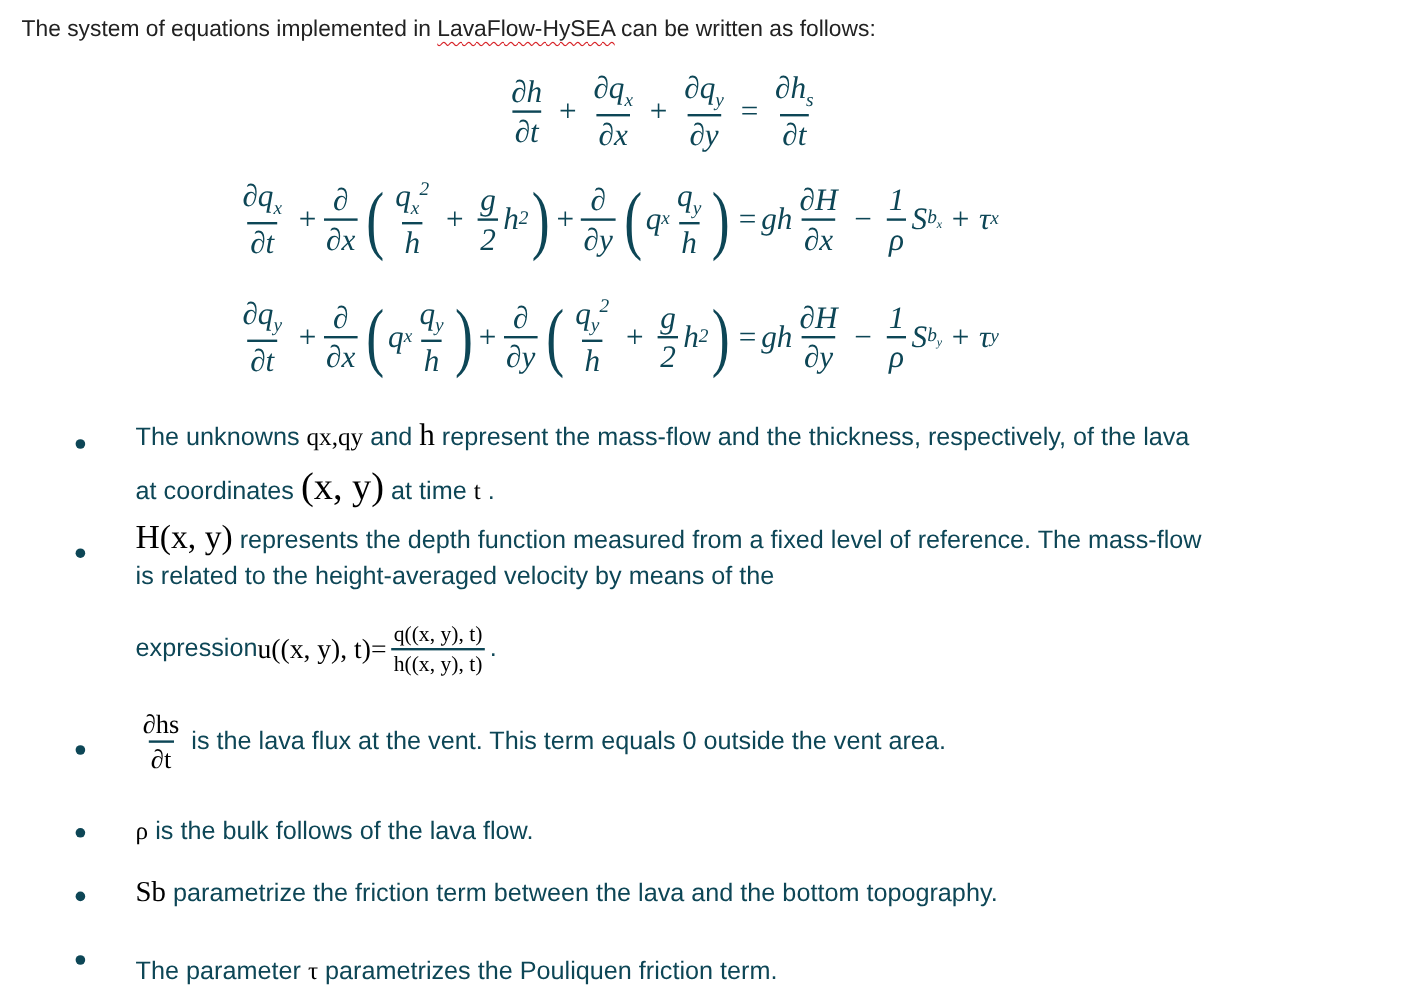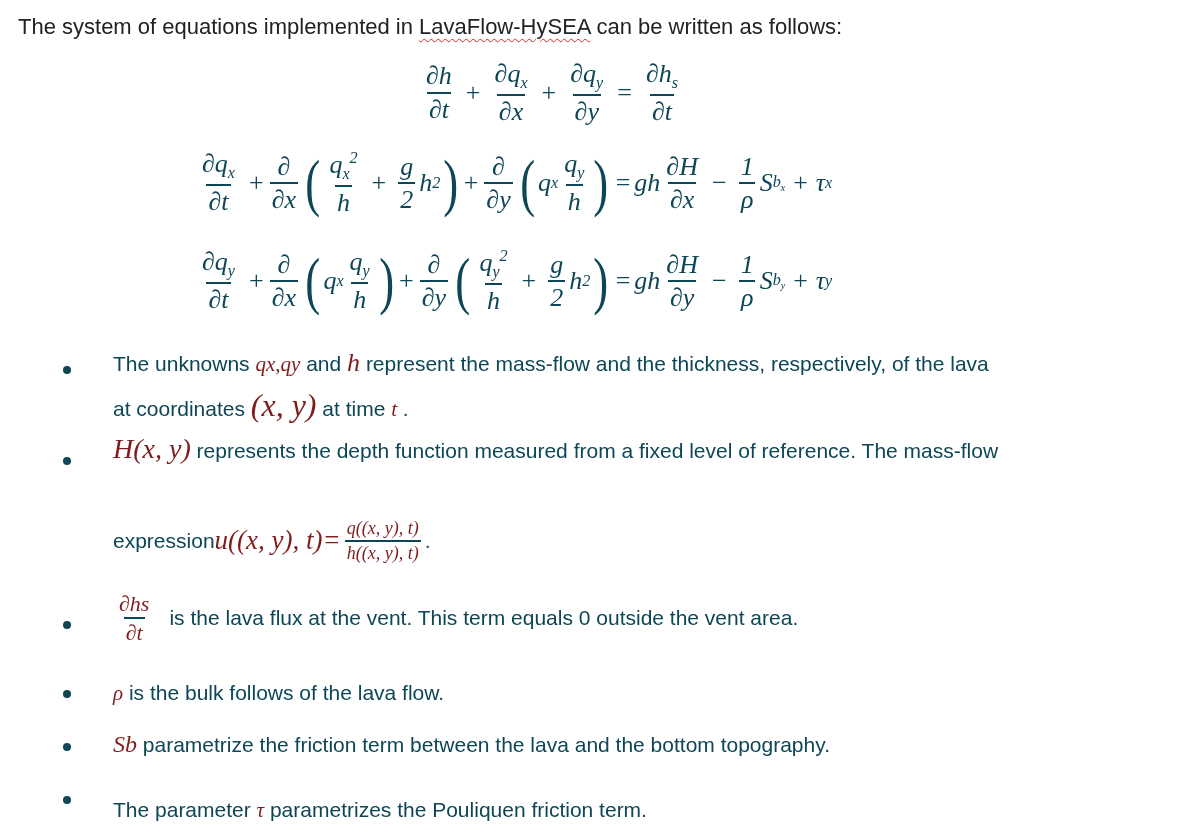--- a/index.html
+++ b/index.html
@@ -1,20 +1,20 @@
 <!DOCTYPE html>
 <html><head>
 <meta charset="utf-8">
 <style>
   html, body { margin:0; padding:0; background:#ffffff; }
   body { width:1184px; height:832px; position:relative; overflow:hidden;
          font-family:"Liberation Sans", sans-serif; color:#0d4656; }
-  .intro { position:absolute; left:18px; top:14px; font-size:22px; color:#222; }
+  .intro { position:absolute; left:18px; top:14px; font-size:19px; color:#222; }
   .sq { text-decoration: underline wavy #d8262b; text-underline-offset:4px; text-decoration-thickness:1px; }
-  .m { font-family:"Liberation Serif", serif; font-style:italic; color:#7f1d1d; }
+  .m { font-family:"Liberation Serif", serif; color:#000000; }
   .eq { position:absolute; font-family:"Liberation Serif", serif; font-style:italic;
         color:#0d4656; font-size:26px; display:flex; align-items:center; white-space:nowrap; }
   .frac { display:inline-flex; flex-direction:column; align-items:center; margin:0 4px; vertical-align:middle; }
   .frac .n { padding:0 2px 2px; line-height:1.05; }
   .frac .d { padding:2px 2px 0; line-height:1.05; border-top:2px solid #0d4656; }
   .op { font-style:normal; margin:0 8px; }
   .paren { font-style:normal; font-size:64px; font-weight:200; line-height:1; transform:scaleX(0.7); display:inline-block; }
   sub { font-size:0.62em; }
   sup { font-size:0.62em; }
   .bullet-list { position:absolute; left:0; top:0; width:1184px; }
@@ -140,38 +140,39 @@
 <div class="bullet-list">
   <div class="dot" style="top:366px;"></div>
   <div class="item" style="top:342px;">
     <span>The unknowns </span><span class="m">qx,qy</span><span> and </span><span class="m" style="font-size:26px">h</span><span> represent the mass-flow and the thickness, respectively, of the lava</span><br>
     <span>at coordinates </span><span class="m" style="font-size:32px">(x, y)</span><span> at time </span><span class="m">t</span><span> .</span>
   </div>
 
   <div class="dot" style="top:457px;"></div>
   <div class="item" style="top:434px; line-height:30px;">
     <span class="m" style="font-size:28px">H(x, y)</span><span> represents the depth function measured from a fixed level of reference. The mass-flow</span><br>
+    <span>is related to the height-averaged velocity by means of the</span>
   </div>
   <div class="item" style="top:519px; display:flex; align-items:center; line-height:normal;">
     <span>expression </span>
-      <span class="m" style="font-size:27px">u((x, y), t)=</span>
+      <span class="m" style="font-size:23px">u((x, y), t)=</span>
     <span class="frac m" style="font-size:18px">
         <span class="n">q((x, y), t)</span>
         <span class="d">h((x, y), t)</span>
       </span>
       <span>.</span>
   </div>
 
   <div class="dot" style="top:621px;"></div>
   <div class="item" style="top:592px; display:flex; align-items:center; line-height:normal;">
     <span class="frac m small-frac">
         <span class="n">∂hs</span>
         <span class="d">∂t</span>
       </span>
-    <span style="margin-left:14px">is the lava flux at the vent. This term equals 0 outside the vent area.</span>
+    <span style="margin-left:4px">is the lava flux at the vent. This term equals 0 outside the vent area.</span>
   </div>
 
   <div class="dot" style="top:690px;"></div>
   <div class="item" style="top:672px;">
     <span class="m">ρ</span><span> is the bulk follows of the lava flow.</span>
   </div>
 
   <div class="dot" style="top:743px;"></div>
   <div class="item" style="top:724px;">
     <span class="m" style="font-size:24px">Sb</span><span> parametrize the friction term between the lava and the bottom topography.</span>

